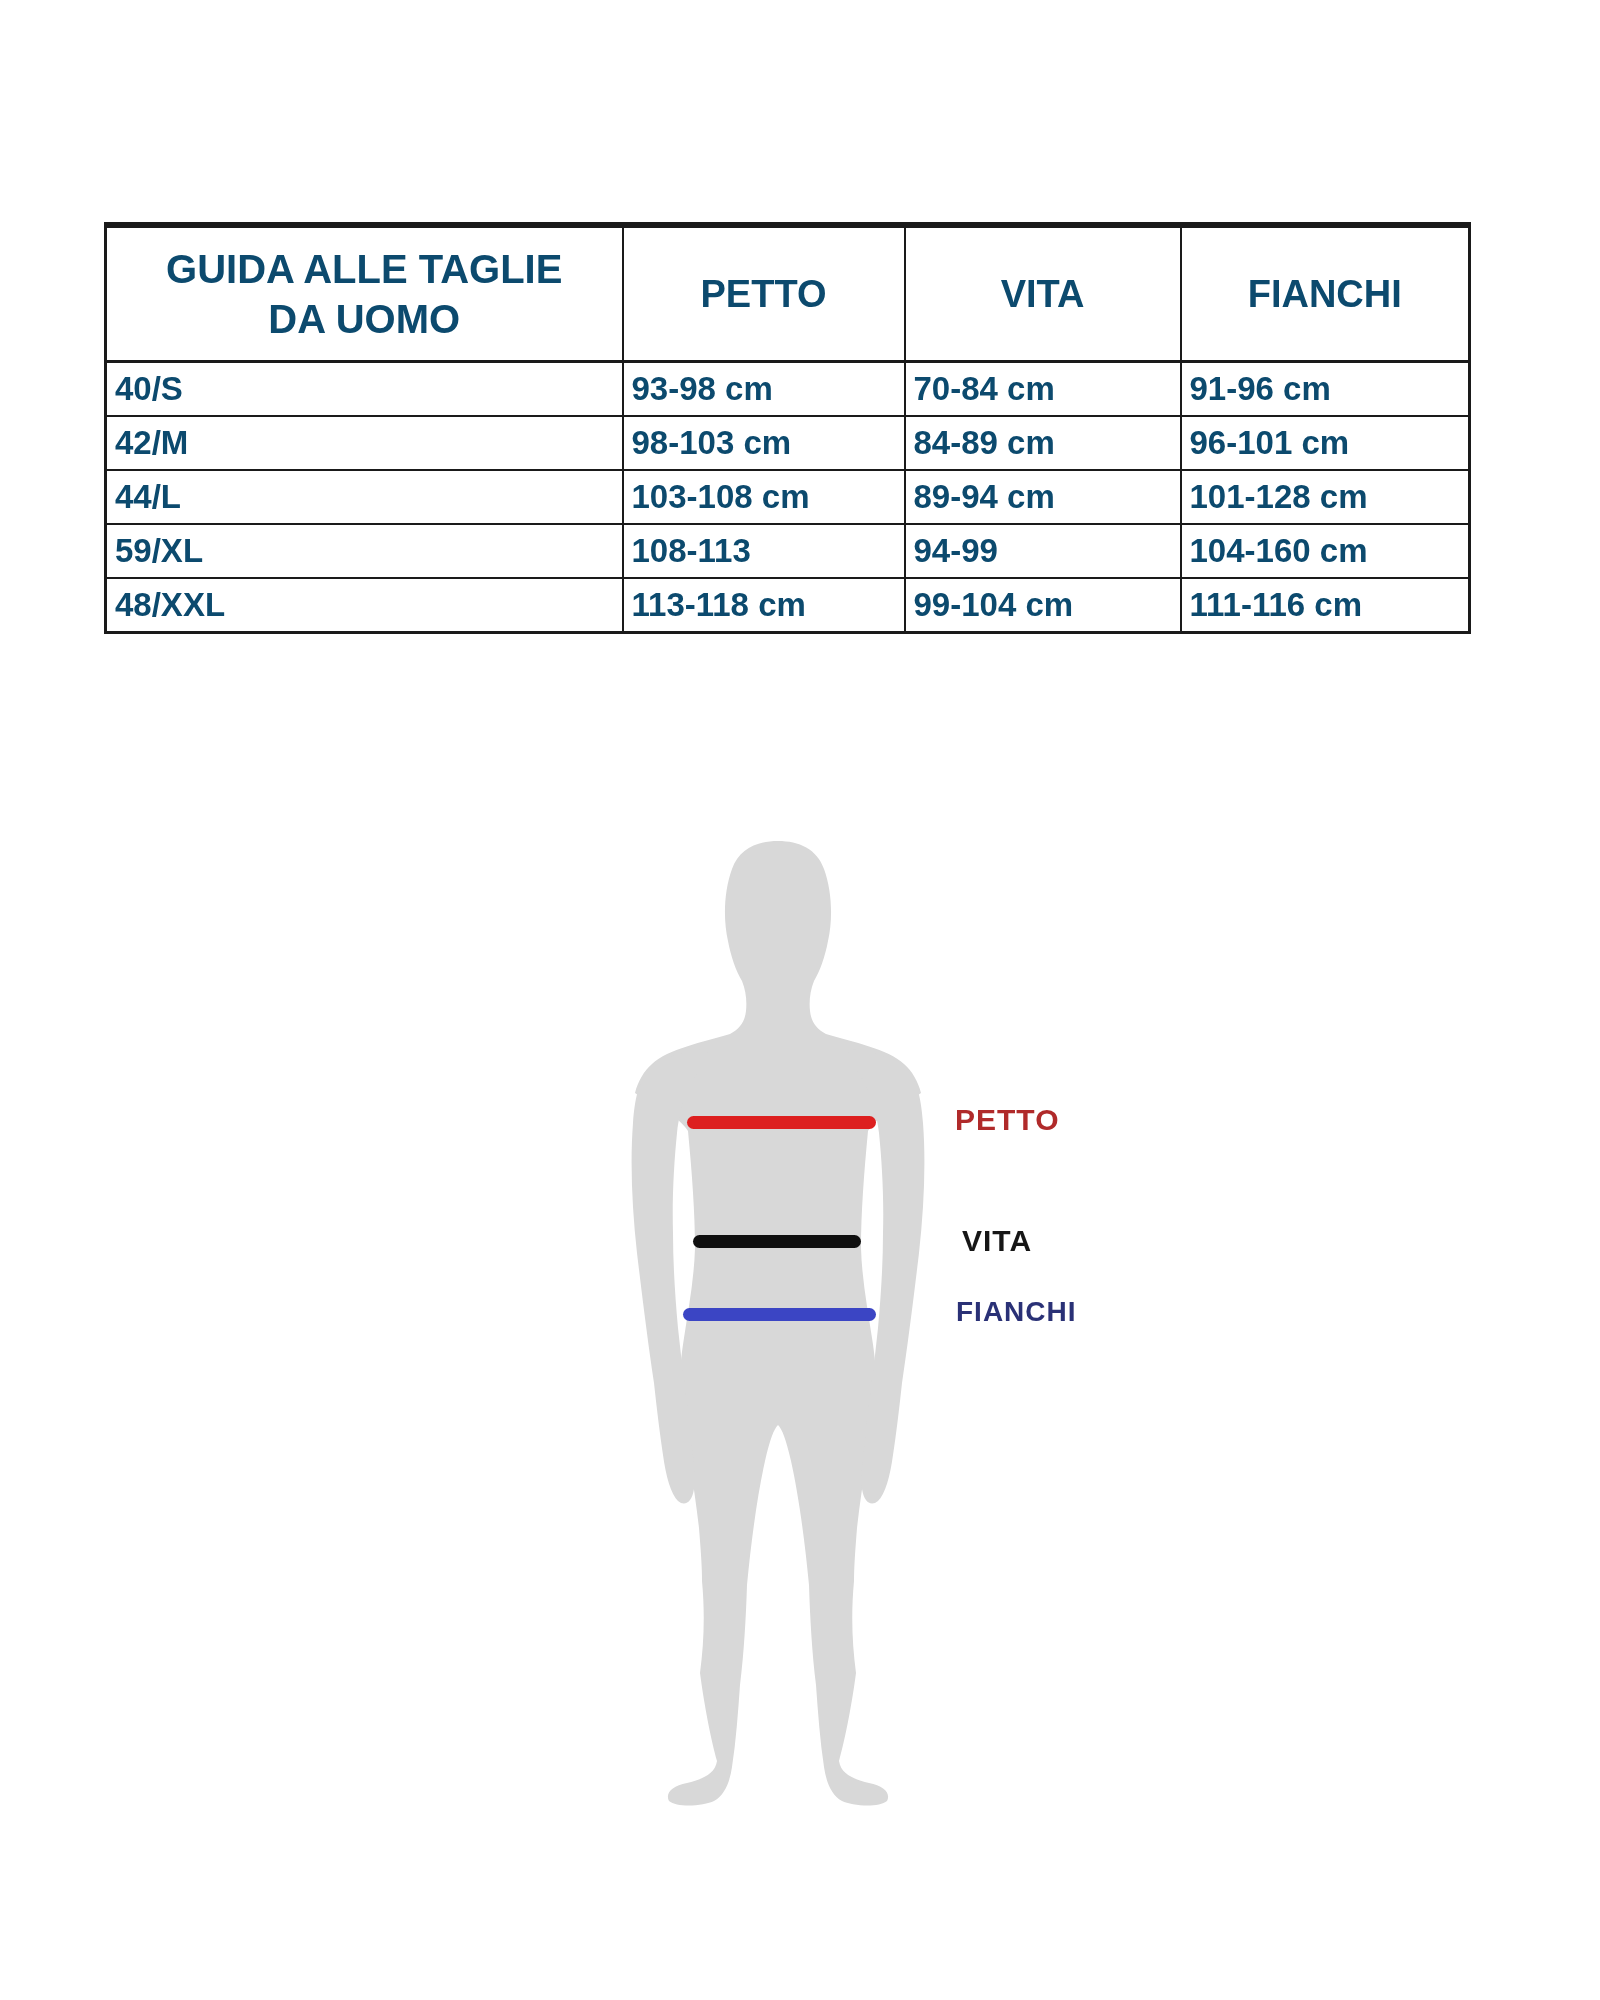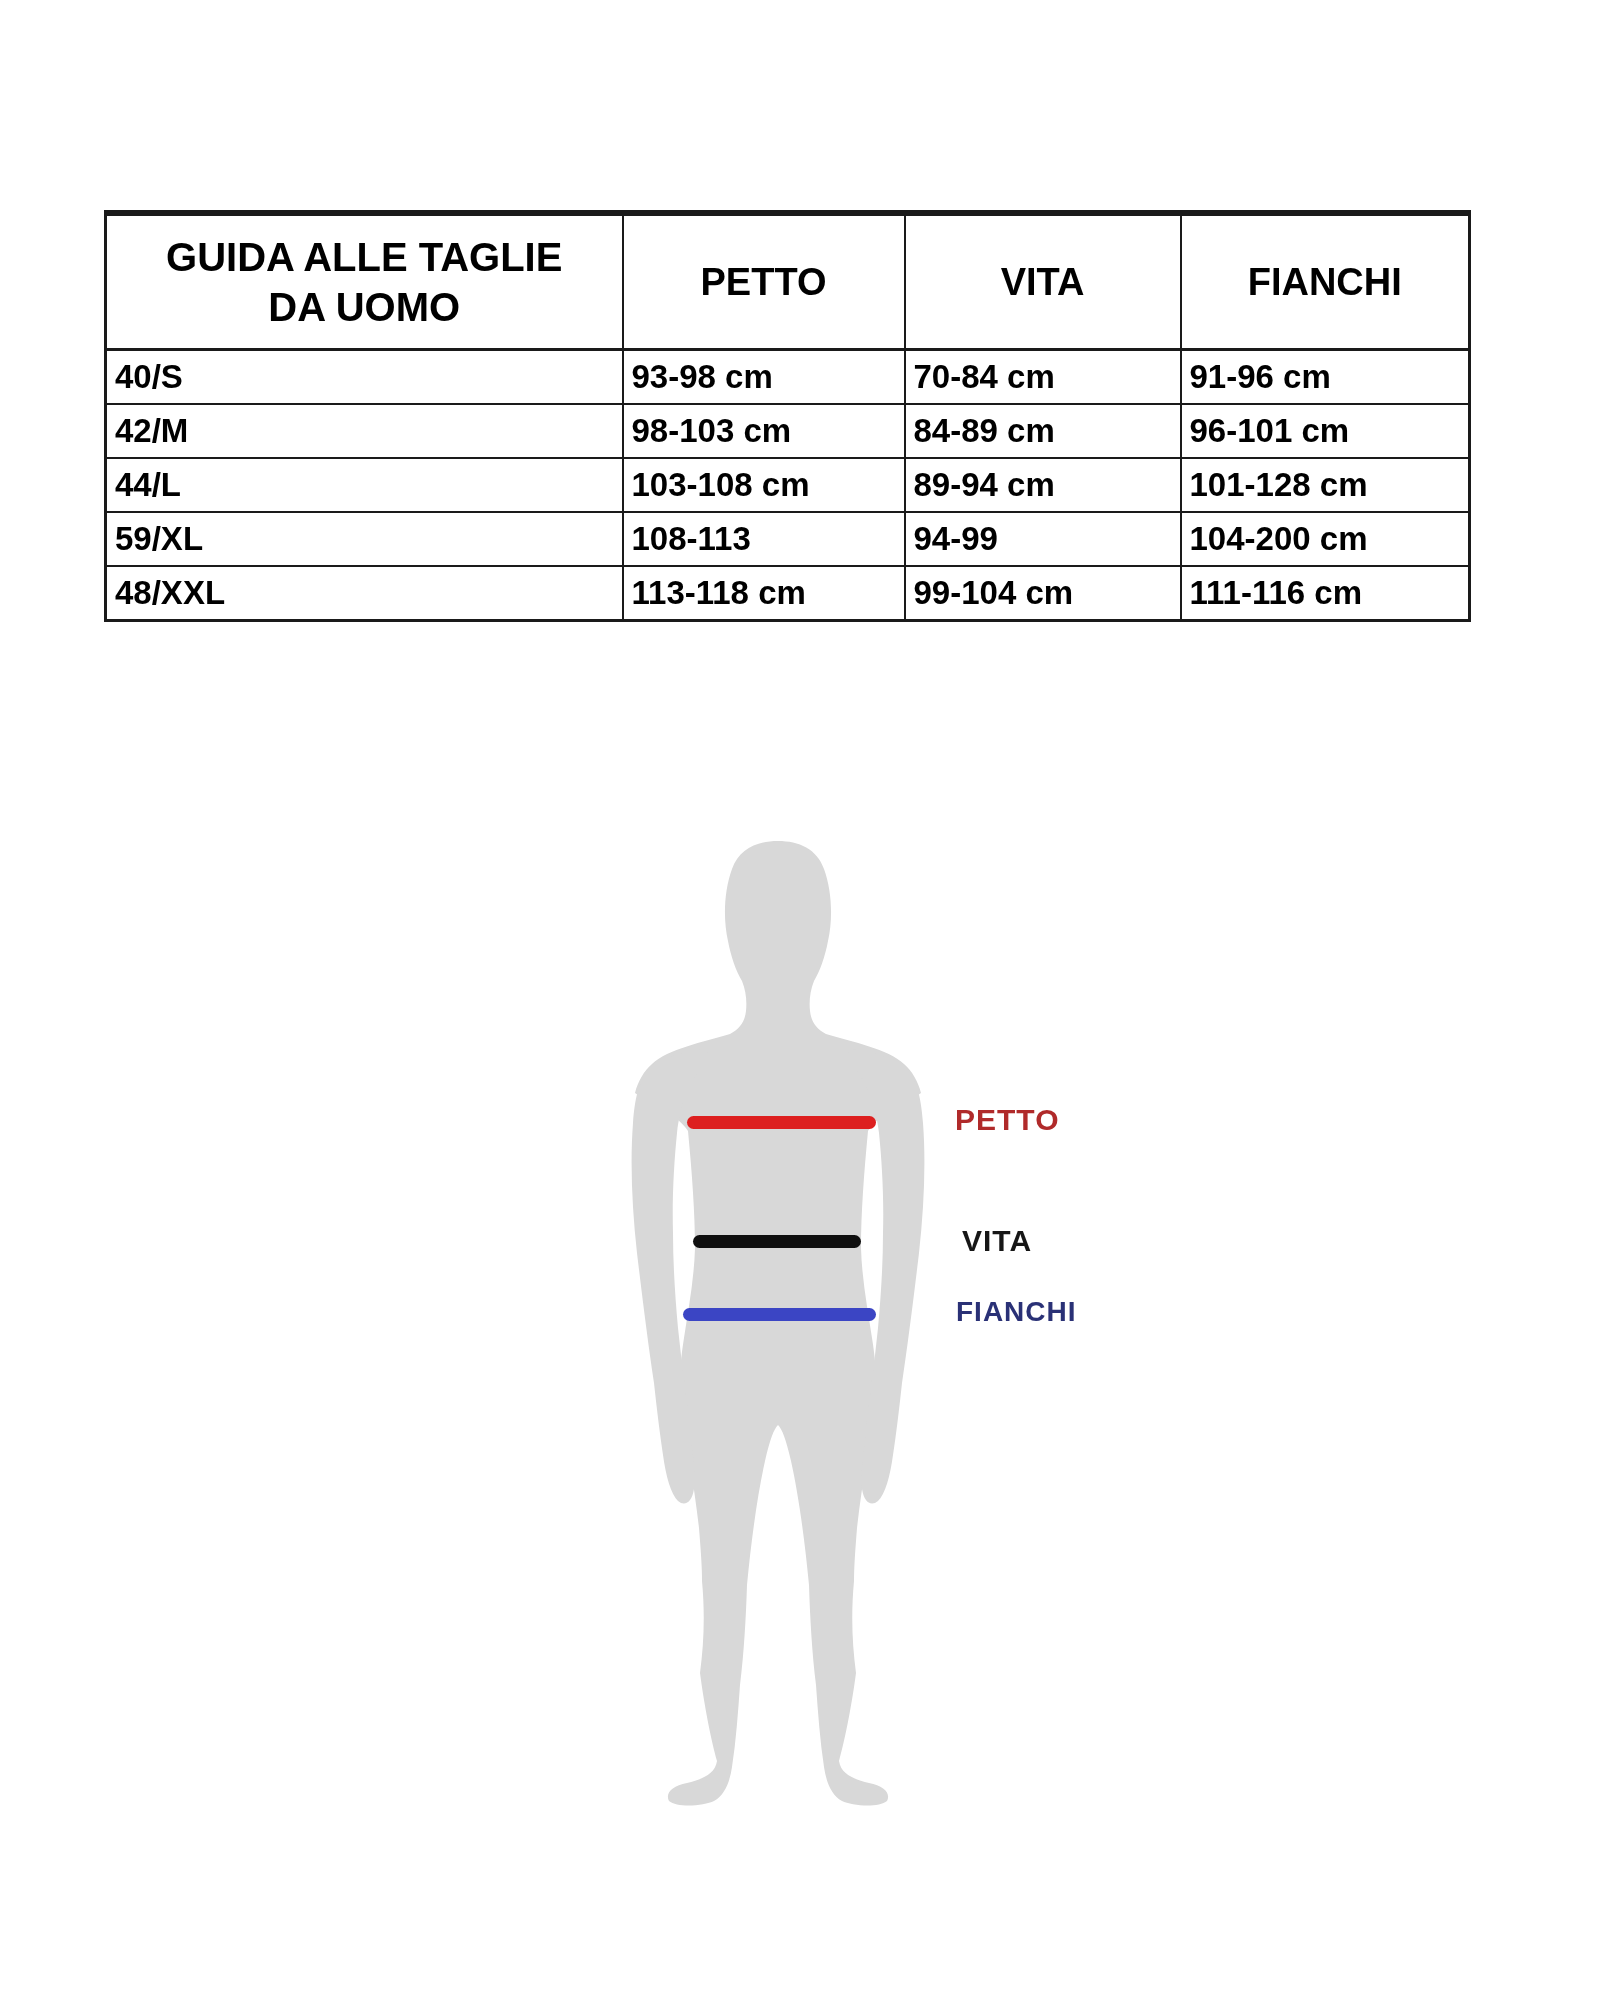--- a/index.html
+++ b/index.html
@@ -8,25 +8,25 @@
     background:#ffffff;
     font-family:"Liberation Sans", sans-serif;
     position:relative;
     overflow:hidden;
   }
   .page{position:absolute;inset:0;}
 
   
   table.size-table{
     position:absolute;
-    left:104px; top:210px;
+    left:104px; top:222px;
     width:1364px;
     border-collapse:collapse;
     table-layout:fixed;
-    color:#000000;
+    color:#0c4a6e;
   }
   table.size-table col.c1{width:517px;}
   table.size-table col.c2{width:282px;}
   table.size-table col.c3{width:276px;}
   table.size-table col.c4{width:289px;}
   table.size-table th, table.size-table td{
     border:2px solid #1a1a1a;
     background:#ffffff;
     overflow:hidden;
     white-space:nowrap;
@@ -115,21 +115,21 @@
       <tr>
         <td>44/L</td>
         <td>103-108 cm</td>
         <td>89-94 cm</td>
         <td>101-128 cm</td>
       </tr>
       <tr>
         <td>59/XL</td>
         <td>108-113</td>
         <td>94-99</td>
-        <td>104-200 cm</td>
+        <td>104-160 cm</td>
       </tr>
       <tr>
         <td>48/XXL</td>
         <td>113-118 cm</td>
         <td>99-104 cm</td>
         <td>111-116 cm</td>
       </tr>
     </tbody>
   </table>
 

